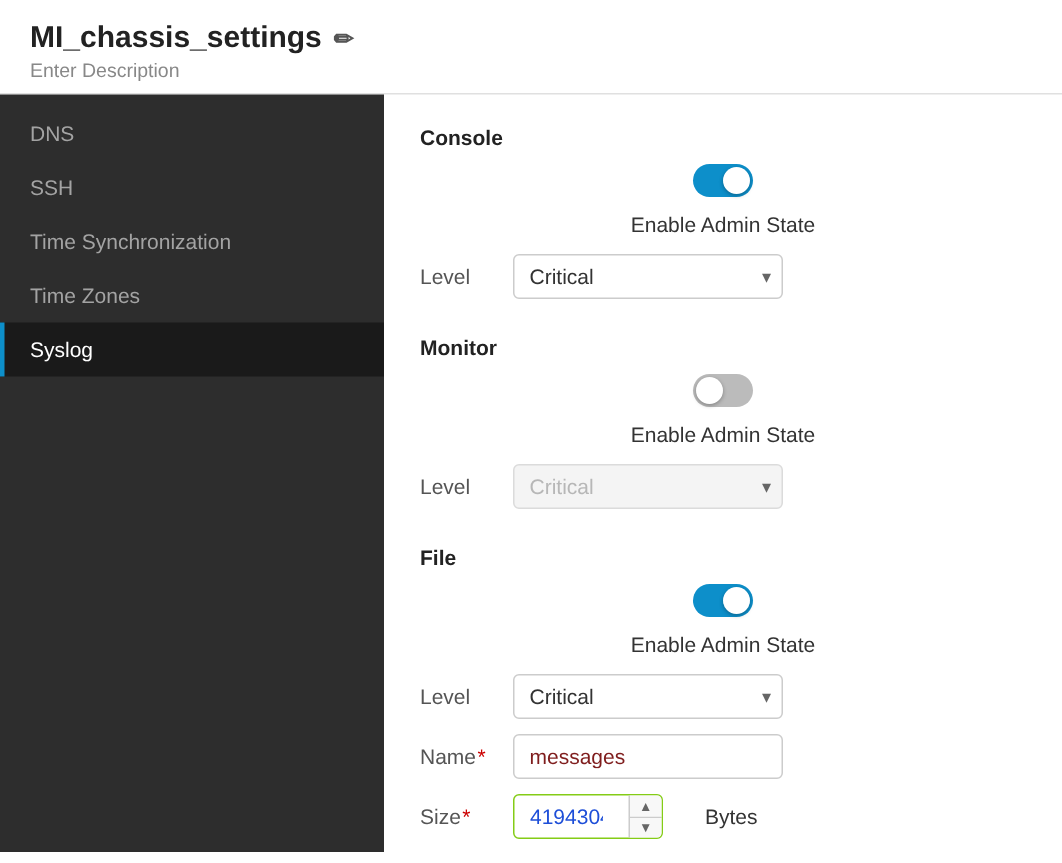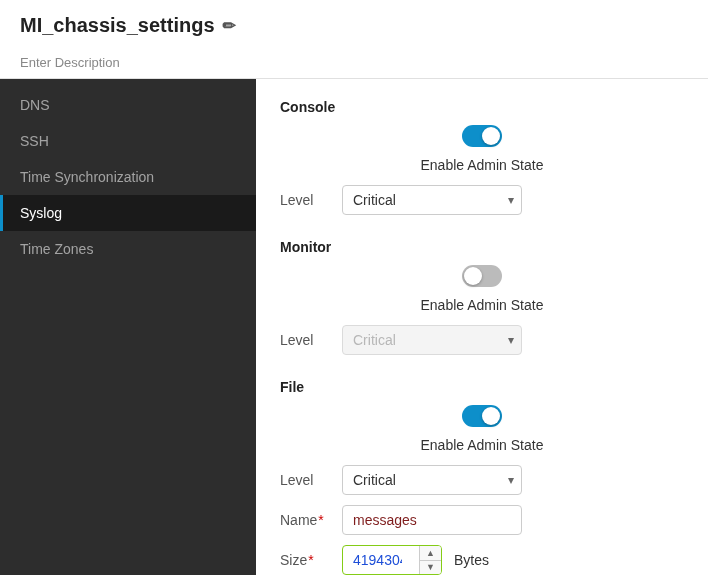--- a/index.html
+++ b/index.html
@@ -1,21 +1,21 @@
 <!DOCTYPE html>
 <html><head>
   <meta charset="utf-8">
   <style>
     * { box-sizing: border-box; margin: 0; padding: 0; }
     body { font-family: -apple-system, BlinkMacSystemFont, 'Segoe UI', Helvetica, Arial, sans-serif; font-size: 14px; background: #fff; width: 708px; height: 575px; overflow: hidden; }
 
     .header { padding: 14px 20px 8px 20px; border-bottom: 1px solid #e0e0e0; background: #fff; }
     .header-title { display: flex; align-items: center; gap: 8px; font-size: 20px; font-weight: 600; color: #222; }
     .edit-icon { color: #555; cursor: pointer; font-size: 16px; }
-    .header-desc { color: #888; font-size: 13px; margin-top: 18px; }
+    .header-desc { color: #888; font-size: 13px; margin-top: 2px; }
 
     .layout { display: flex; height: calc(575px - 70px); }
 
     .sidebar { width: 256px; background: #2d2d2d; color: #ccc; flex-shrink: 0; padding-top: 8px; }
     .sidebar-item { padding: 10px 20px; cursor: pointer; font-size: 14px; color: #a3a3a3; }
     .sidebar-item.active { background: #1a1a1a; color: #fff; border-left: 3px solid #0d8fca; padding-left: 17px; }
 
     .main { flex: 1; overflow-y: auto; background: #fff; }
 
     .tabs { display: flex; border-bottom: 1px solid #ddd; padding: 0 24px; background: #fff; }
@@ -47,40 +47,40 @@
     .chevron { position: absolute; right: 8px; top: 50%; transform: translateY(-50%); pointer-events: none; color: #666; font-size: 12px; }
 
     .text-input { border: 1px solid #ccc; border-radius: 4px; padding: 6px 10px; font-size: 14px; color: #7f1d1d; width: 180px; }
 
     .number-wrap { position: relative; display: flex; align-items: center; }
     .number-input { border: 1px solid #84cc16; border-radius: 4px; padding: 6px 24px 6px 10px; font-size: 14px; color: #1d4ed8; width: 100px; }
     .spin-btns { display: flex; flex-direction: column; position: absolute; right: 1px; top: 1px; bottom: 1px; width: 22px; border-left: 1px solid #ccc; }
     .spin-btn { flex: 1; display: flex; align-items: center; justify-content: center; cursor: pointer; color: #666; font-size: 9px; background: #f8f8f8; }
     .spin-btn:first-child { border-bottom: 1px solid #ccc; border-radius: 0 3px 0 0; }
     .spin-btn:last-child { border-radius: 0 0 3px 0; }
-    .bytes-label { font-size: 14px; color: #333; margin-left: 0; }
+    .bytes-label { font-size: 14px; color: #333; margin-left: 16px; }
   </style>
 </head>
 <body>
 
 <div class="header">
   <div class="header-title">
     <span>MI_chassis_settings</span>
     <span class="edit-icon">✏</span>
   </div>
   <div class="header-desc">Enter Description</div>
 </div>
 
 <div class="layout">
   <div class="sidebar">
     <div class="sidebar-item">DNS</div>
     <div class="sidebar-item">SSH</div>
     <div class="sidebar-item">Time Synchronization</div>
+    <div class="sidebar-item">Time Zones</div>
     <div class="sidebar-item active">Syslog</div>
-    <div class="sidebar-item">Time Zones</div>
   </div>
 
   <div class="main">
 
     <div class="content">
 
       <div class="section">
         <div class="section-title">Console</div>
         <div class="toggle-row">
           <div class="toggle on">

